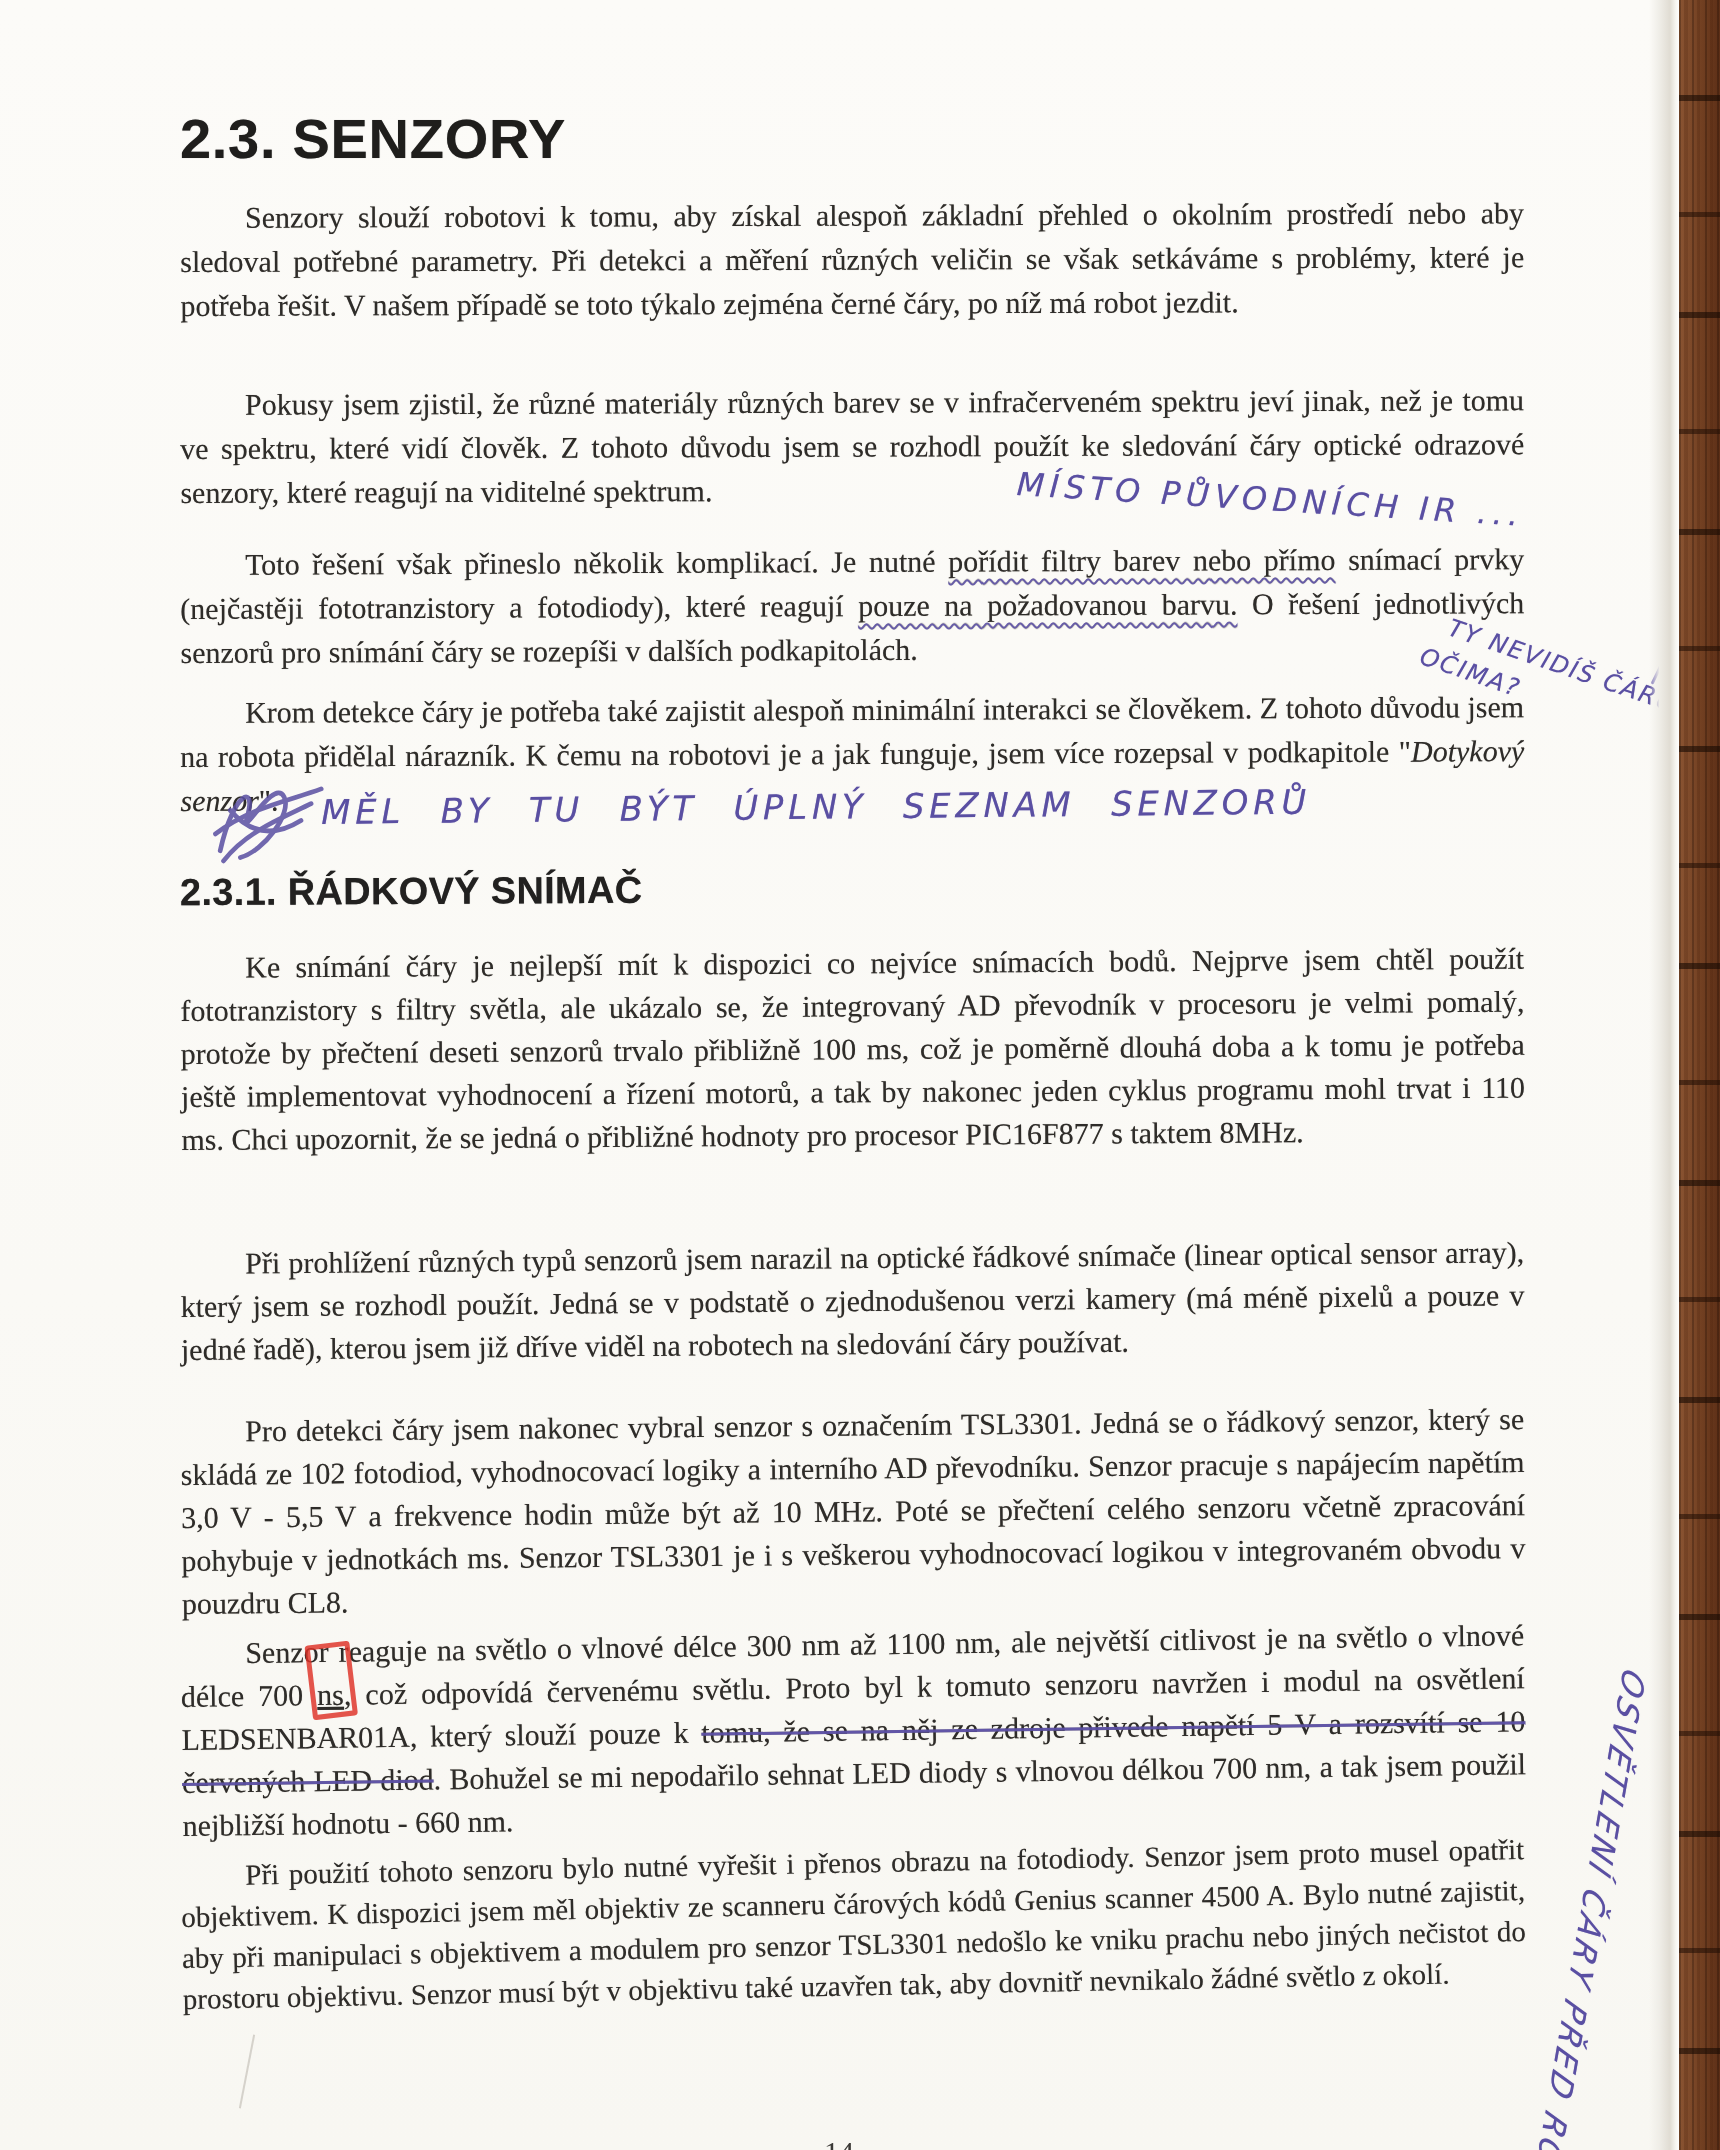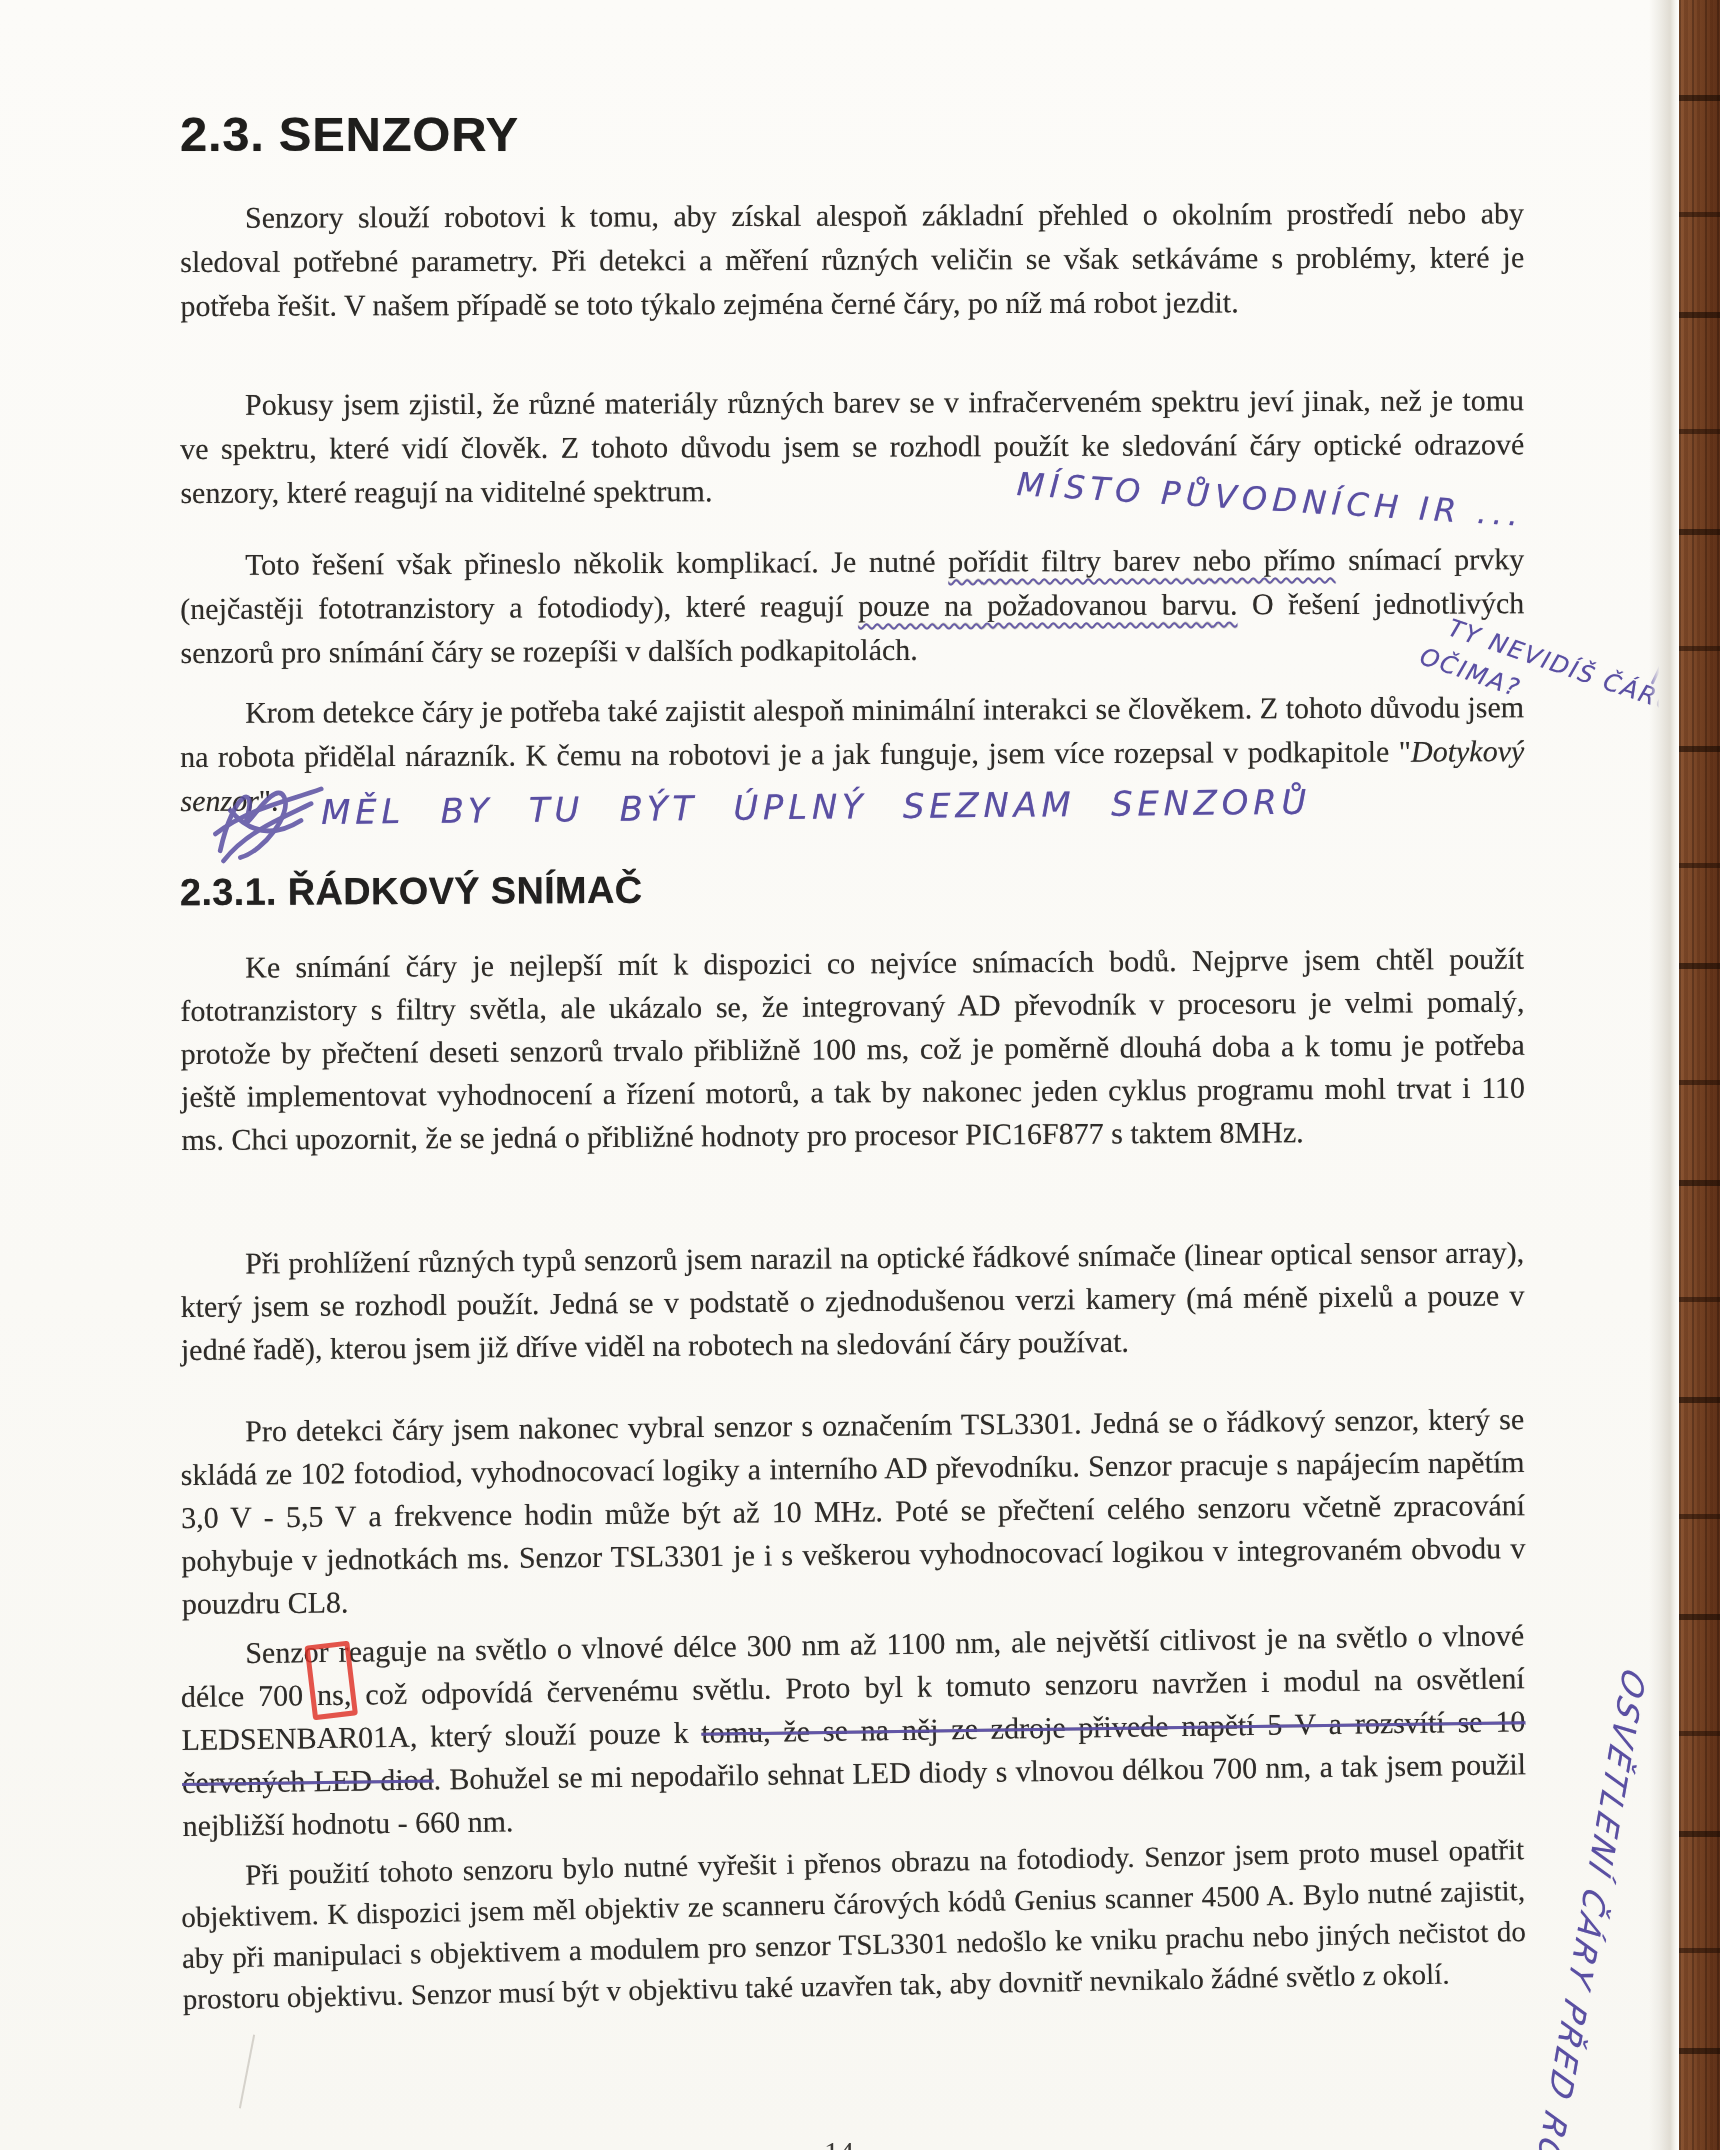--- a/index.html
+++ b/index.html
@@ -14,32 +14,32 @@
            rgba(0,0,0,0) 101px 212px,rgba(30,12,3,.55) 212px 217px),
         repeating-linear-gradient(90deg,rgba(25,10,3,.28) 0 2px,rgba(0,0,0,0) 2px 5.4px,
            rgba(70,30,10,.22) 5.4px 8.7px,rgba(0,0,0,0) 8.7px 12.8px),
         linear-gradient(90deg,#8a5432,#713f21 55%,#5c2e16);}
   .paper-edge{position:absolute;top:0;right:42px;width:30px;height:2151px;
         background:linear-gradient(90deg,rgba(0,0,0,0) 0%,#efede7 35%,#e0dcd3 70%,#f6f4ef 88%,#ffffff 100%);}
   .txt{position:absolute;left:180px;width:1344px;color:#2e2c29;font-size:30px;
        line-height:44px;text-align:justify;text-indent:65px;
        text-shadow:0 0 0.7px rgba(70,62,55,.55);transform-origin:left top;}
   .h1{position:absolute;left:180px;top:106px;font-family:"Liberation Sans",sans-serif;
-      font-weight:bold;font-size:49px;color:#1f1e1c;letter-spacing:0.7px;
+      font-weight:bold;font-size:56px;color:#1f1e1c;letter-spacing:0.7px;
       text-shadow:0 0 0.7px rgba(40,40,40,.6);}
   .h2{position:absolute;left:180px;top:870px;font-family:"Liberation Sans",sans-serif;
       font-weight:bold;font-size:38px;color:#222120;letter-spacing:0.3px;
       transform:rotate(-.3deg);text-shadow:0 0 0.7px rgba(40,40,40,.6);}
   .it{font-style:italic;}
   .wavy{text-decoration:underline;text-decoration-style:wavy;
         text-decoration-color:rgba(92,80,170,.85);text-decoration-thickness:2.4px;
         text-underline-offset:7.4px;}
   .struck{text-decoration:line-through;text-decoration-color:rgba(92,80,170,.9);
         text-decoration-thickness:2.7px;}
-  .redbox{position:relative;white-space:nowrap;}
+  .redbox{position:relative;white-space:nowrap;text-decoration:underline;}
   .redbox::after{content:"";position:absolute;left:-8px;top:-35px;right:-10.8px;bottom:-6.7px;
         border:5.4px solid rgba(222,48,36,.82);border-radius:3.4px;transform:rotate(-6deg);}
   .ink{position:absolute;color:#5a4fa2;font-family:"DejaVu Sans",sans-serif;
        font-style:italic;white-space:nowrap;transform-origin:left top;
        text-shadow:0 0 0.7px rgba(90,79,166,.55);}
   .note1{left:1018px;top:465px;font-size:32px;letter-spacing:5.4px;transform:rotate(3.5deg);}
   .note2{left:1455px;top:610px;font-size:24px;letter-spacing:2px;transform:rotate(19deg);line-height:36px;}
   .note2 .l2{margin-left:-17.5px;}
   .note3{left:321px;top:792px;font-size:34px;letter-spacing:4.7px;word-spacing:20px;transform:rotate(-.6deg);}
   .note4{left:1655px;top:1675px;font-size:32px;letter-spacing:3.4px;transform:rotate(100deg);line-height:42px;}

